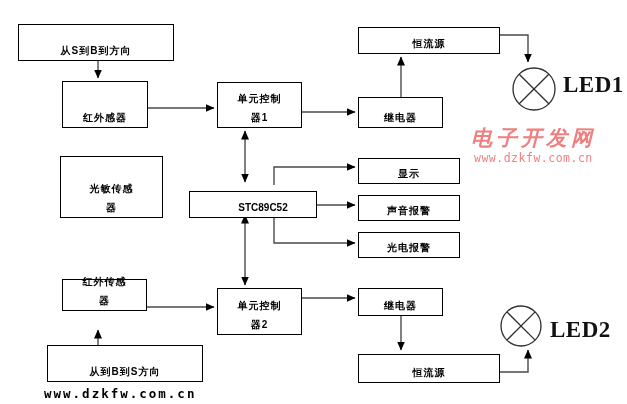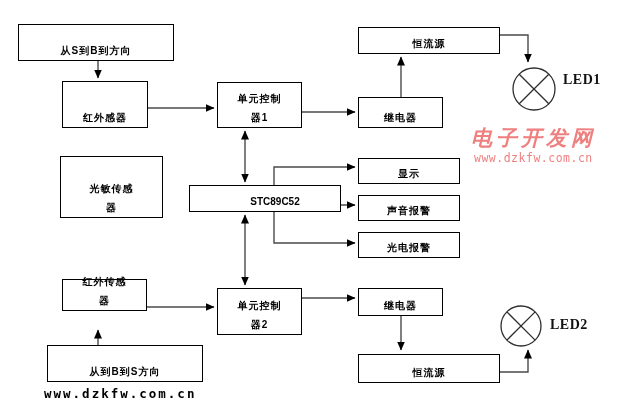--- a/index.html
+++ b/index.html
@@ -9,21 +9,21 @@
   }
   .node{
     position:absolute;border:1px solid #000;background:#fff;
     display:flex;flex-direction:column;align-items:center;justify-content:flex-end;
     font-weight:bold;font-size:10px;color:#000;line-height:19px;
     box-sizing:border-box;text-align:center;letter-spacing:1px;
   }
   svg.wires{position:absolute;left:0;top:0;pointer-events:none;}
   .led-label{
     position:absolute;font-family:"Liberation Serif",serif;
-    font-weight:bold;font-size:14px;color:#111;letter-spacing:0.5px;
+    font-weight:bold;font-size:23px;color:#111;letter-spacing:0.5px;
   }
   .wm-brand{
     position:absolute;left:471px;top:124px;width:125px;
     font-weight:bold;font-size:21px;letter-spacing:4px;
     font-family:Liberation Sans, sans-serif;font-style:italic;
     white-space:nowrap;
   }
   .wm-url{
     position:absolute;left:474px;top:151px;
     font-family:"DejaVu Sans Mono",monospace;font-size:11.5px;letter-spacing:0.5px;
@@ -34,21 +34,21 @@
     font-family:"DejaVu Sans Mono",monospace;font-size:12.5px;font-weight:bold;
     letter-spacing:2px;white-space:nowrap;
   }
   
   #n-direction-sb       {left:18px;  top:24px;  width:156px; height:37px;}
   #n-ir-sensor-top      {left:62px;  top:81px;  width:86px;  height:47px;}
   #n-unit-ctrl-1        {left:217px; top:82px;  width:85px;  height:46px;}
   #n-const-current-top  {left:358px; top:27px;  width:142px; height:27px;}
   #n-relay-top          {left:358px; top:97px;  width:85px;  height:31px;}
   #n-photo-sensor       {left:60px;  top:156px; width:103px;  height:62px;}
-  #n-mcu                {left:189px; top:185px; width:152px; height:27px; letter-spacing:0;padding-left:20px;}
+  #n-mcu                {left:189px; top:191px; width:128px; height:27px; letter-spacing:0;padding-left:20px;}
   #n-display            {left:358px; top:158px; width:102px; height:26px;}
   #n-sound-alarm        {left:358px; top:195px; width:102px; height:26px;}
   #n-photo-alarm        {left:358px; top:232px; width:102px; height:26px;}
   #n-ir-sensor-bottom   {left:62px;  top:279px; width:85px;  height:32px;}
   #n-unit-ctrl-2        {left:217px; top:288px; width:85px;  height:47px;}
   #n-relay-bottom       {left:358px; top:288px; width:85px;  height:28px;}
   #n-const-current-bot  {left:358px; top:354px; width:142px; height:29px;}
   #n-direction-bs       {left:19px;  top:345px; width:156px; height:37px;margin-left:28px;}
   #led1-label{left:563px;top:72px;}
   #led2-label{left:550px;top:317px;}

